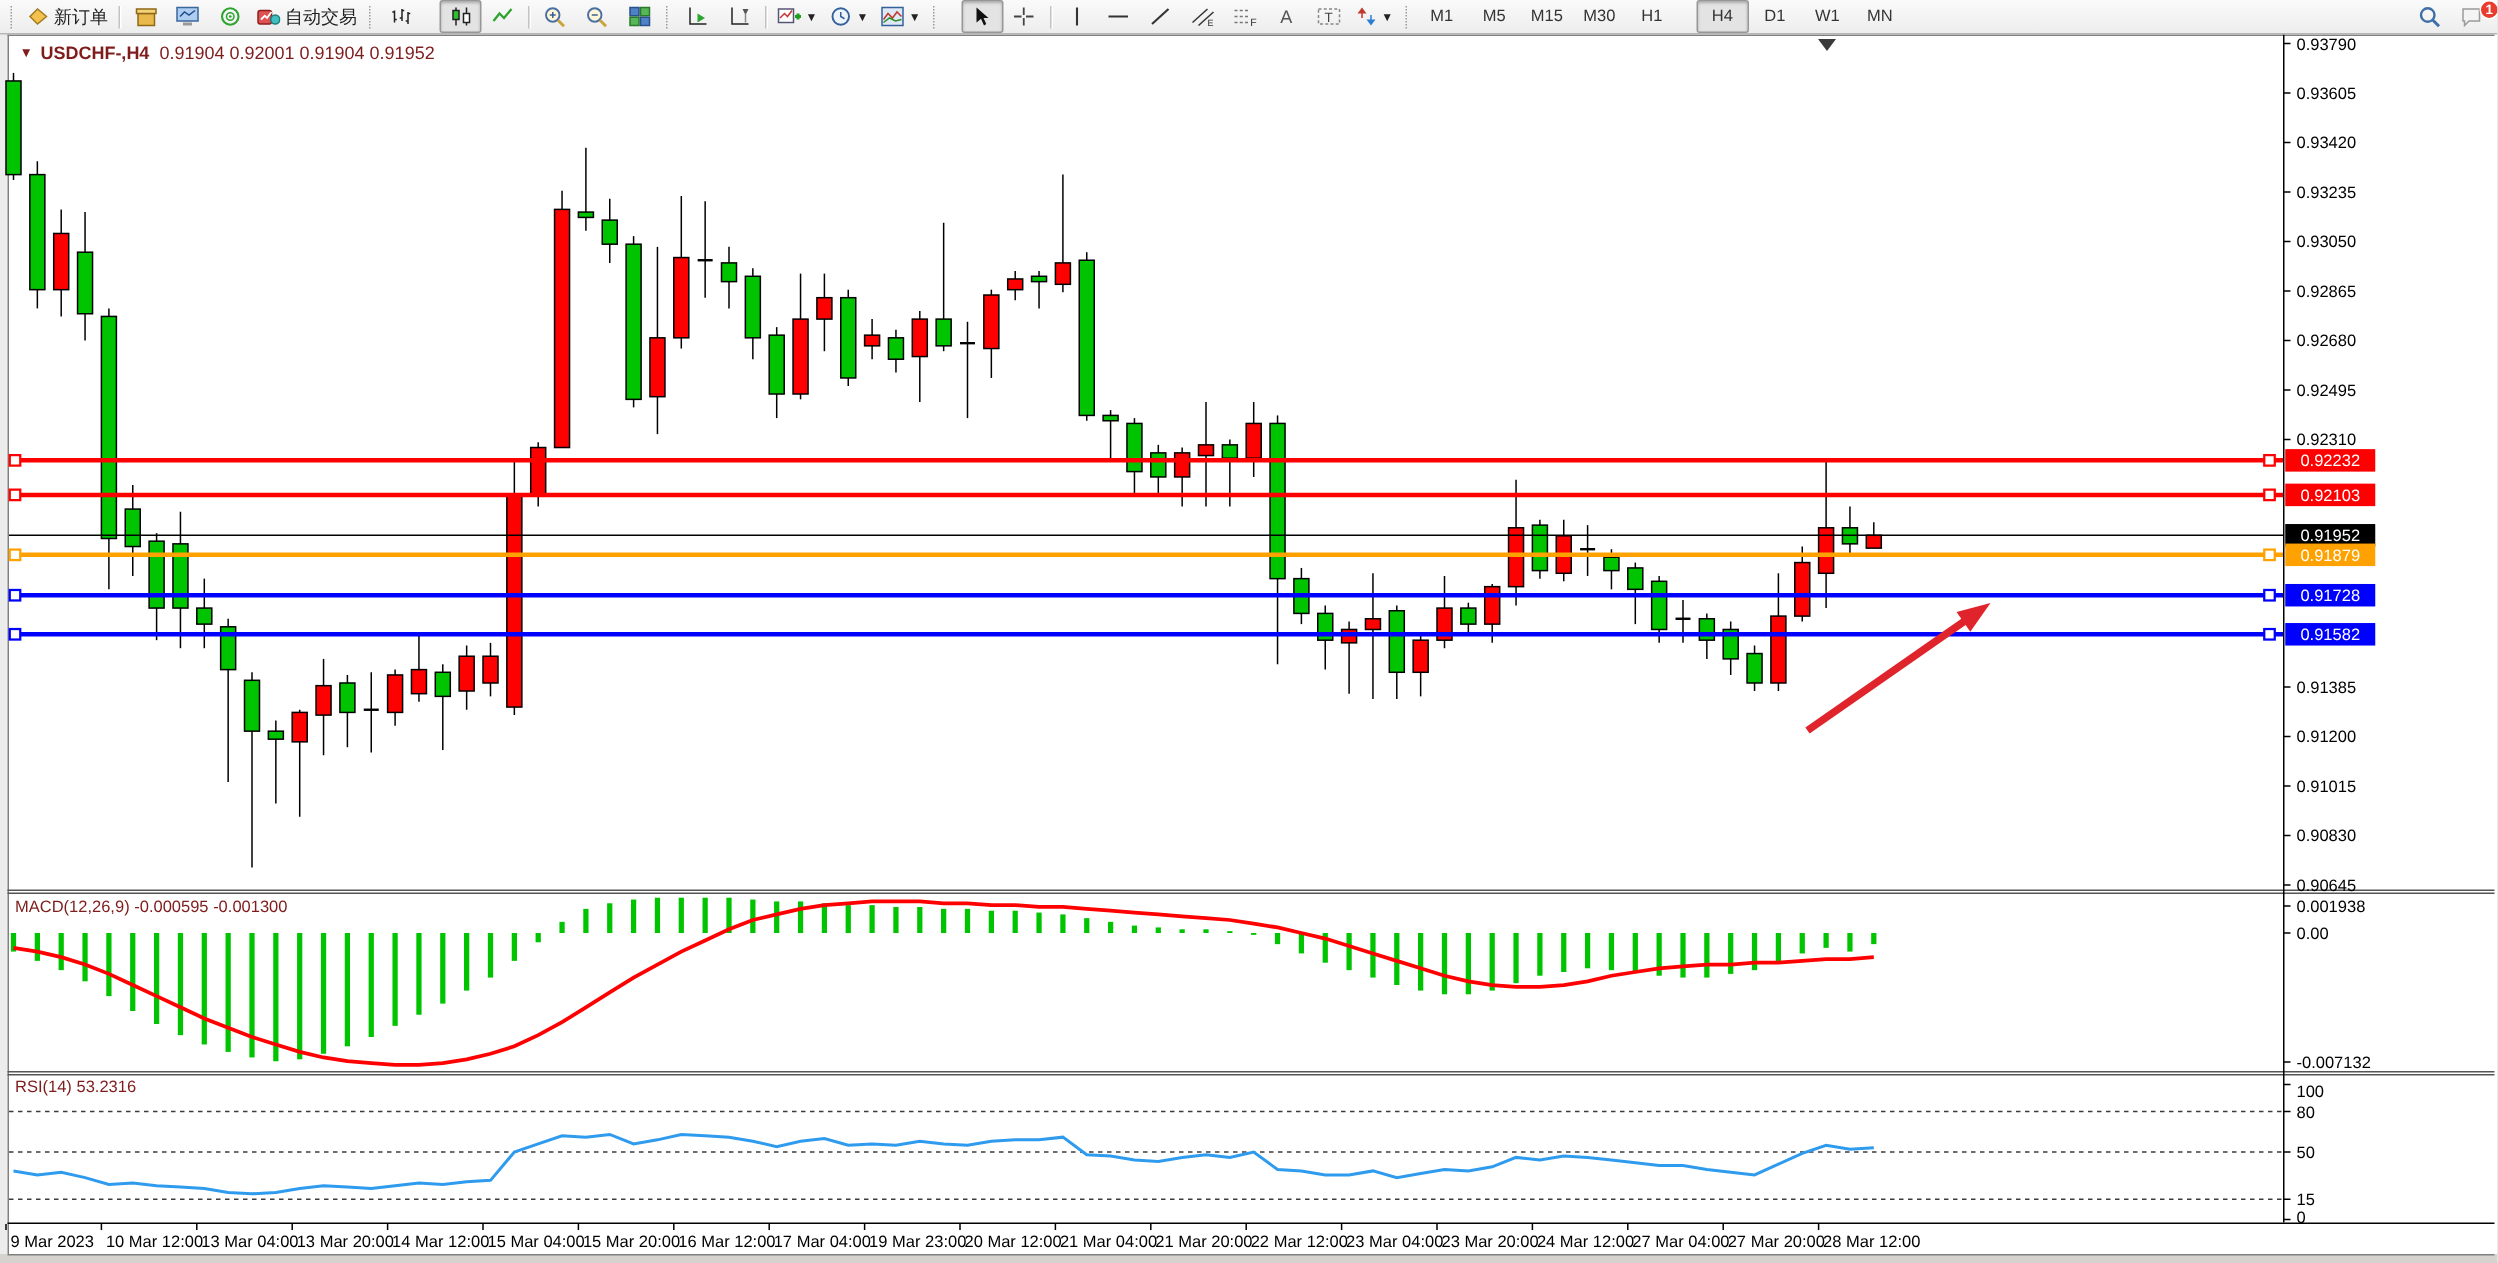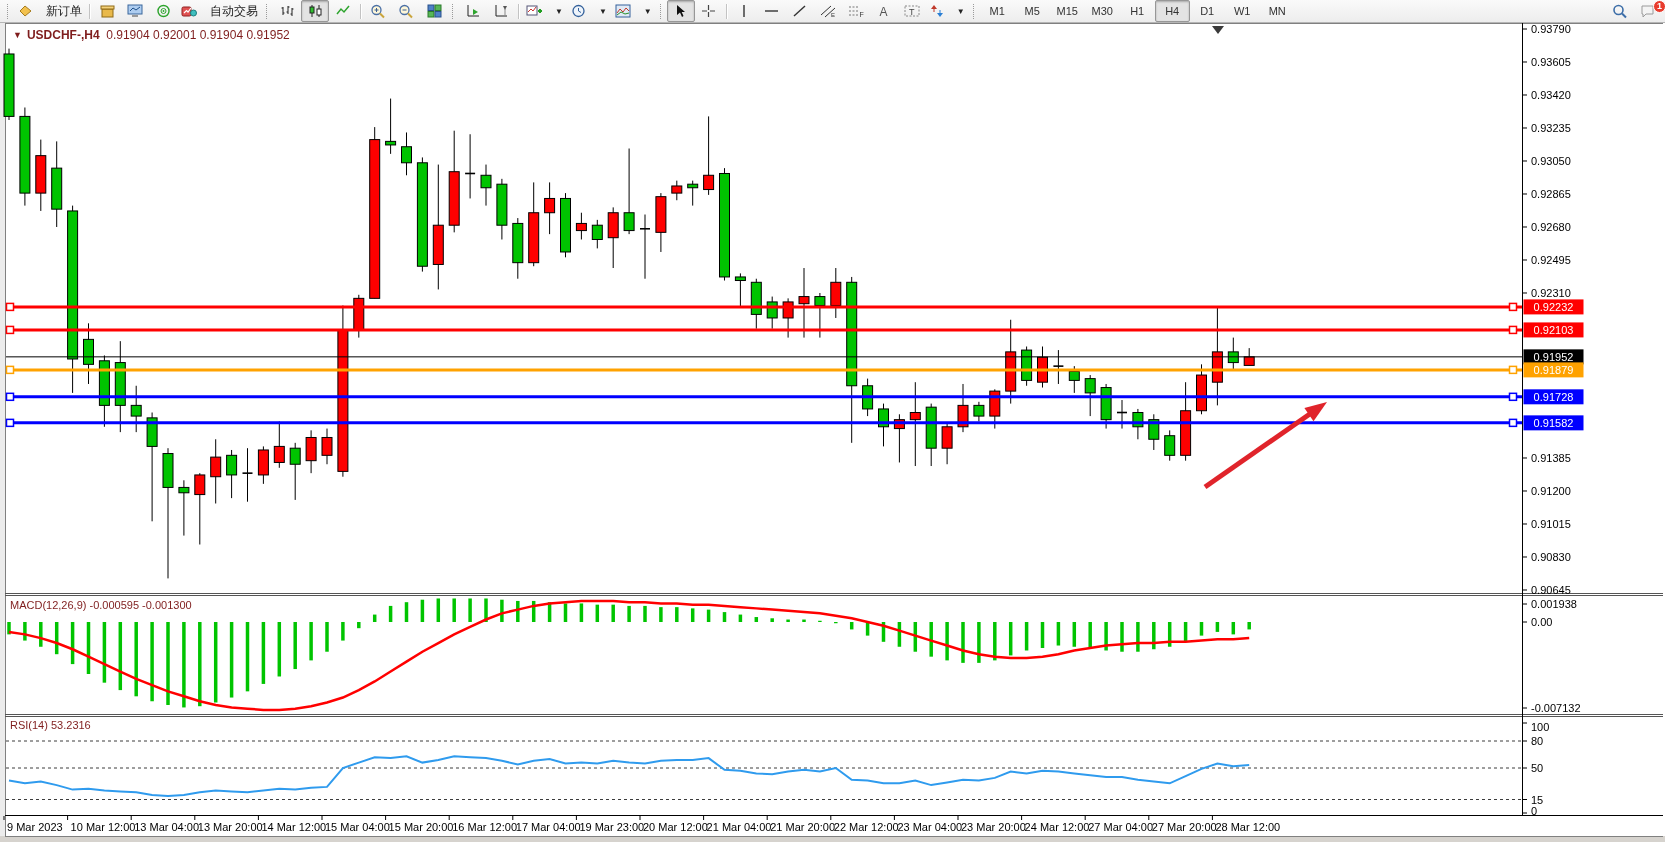--- a/index.html
+++ b/index.html
@@ -1,22 +1,22 @@
 <!DOCTYPE html>
 <html><head>
 <meta charset="utf-8">
 <style>
   html,body{margin:0;padding:0;background:#d6d3ce;}
   #app{position:relative;width:1665px;height:842px;overflow:hidden;background:#fff;font-family:"Liberation Sans",sans-serif;}
   #cv{position:absolute;left:0;top:0;z-index:1;}
   .toolbar{position:absolute;left:0;top:0;width:1665px;height:23px;background:linear-gradient(#fafafa,#ededed);
     border-bottom:1px solid #b5b5b5;display:flex;align-items:center;padding:0 3px;box-sizing:border-box;z-index:5;}
-  .tb{height:20px;min-width:20px;display:inline-flex;align-items:center;justify-content:center;gap:13px;
+  .tb{height:20px;min-width:20px;display:inline-flex;align-items:center;justify-content:center;gap:3px;
       padding:0 3px;border:1px solid transparent;border-radius:2px;font-size:12px;color:#222;cursor:default;background:transparent;}
-  .tb.active{background:#e3e3e3;border-color:#979797;box-shadow:inset 0 1px 2px rgba(0,0,0,.25);}
+  .tb.active{background:#e3e3e3;border-color:#979797;box-shadow:inset 0 1px 2px rgba(0,0,0,.25);margin-left:12px;}
   .tf{width:27px;justify-content:center;font-size:11px;color:#333;}
   .sep{width:1px;height:15px;background:#c3c3c3;box-shadow:1px 0 0 #fff;margin:0 3px;}
   .grip{width:2px;height:15px;border-left:1px dotted #9a9a9a;margin:0 4px;}
   .spacer{flex:1;}
   .badge{position:absolute;top:-1px;right:-5px;background:#e83c2e;color:#fff;border-radius:8px;
          font-size:9px;font-weight:bold;line-height:11px;padding:0 3px;border:1px solid #fff;}
   .rel{position:relative;}
   .ovl{position:absolute;z-index:3;color:#7f1d1d;white-space:nowrap;}
   #chart-title{left:13px;top:28px;font-size:12px;font-weight:bold;}
   #chart-title .tri{font-size:9px;vertical-align:1px;margin-right:5px;}

